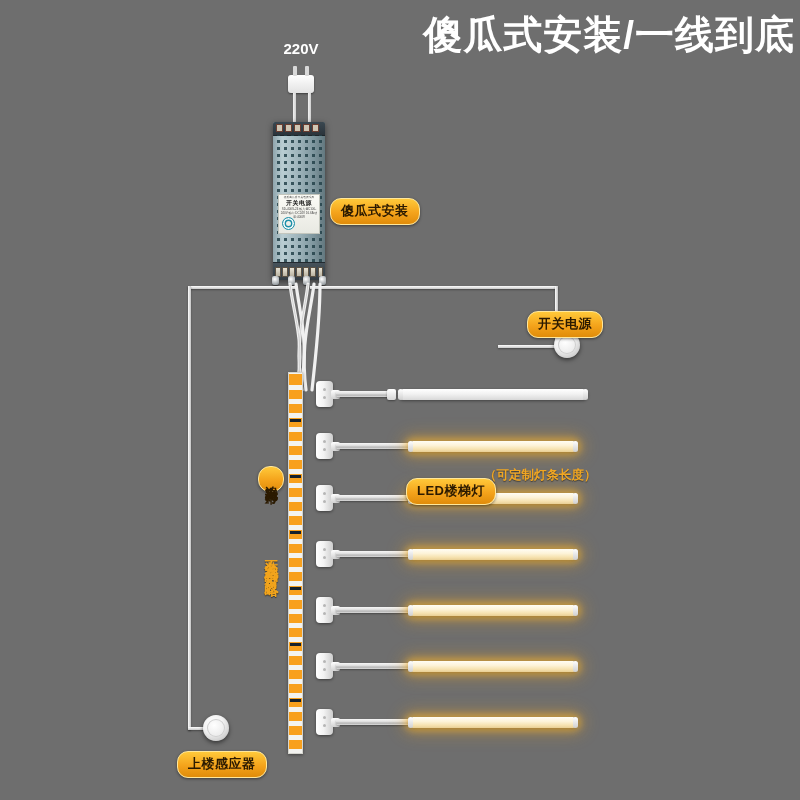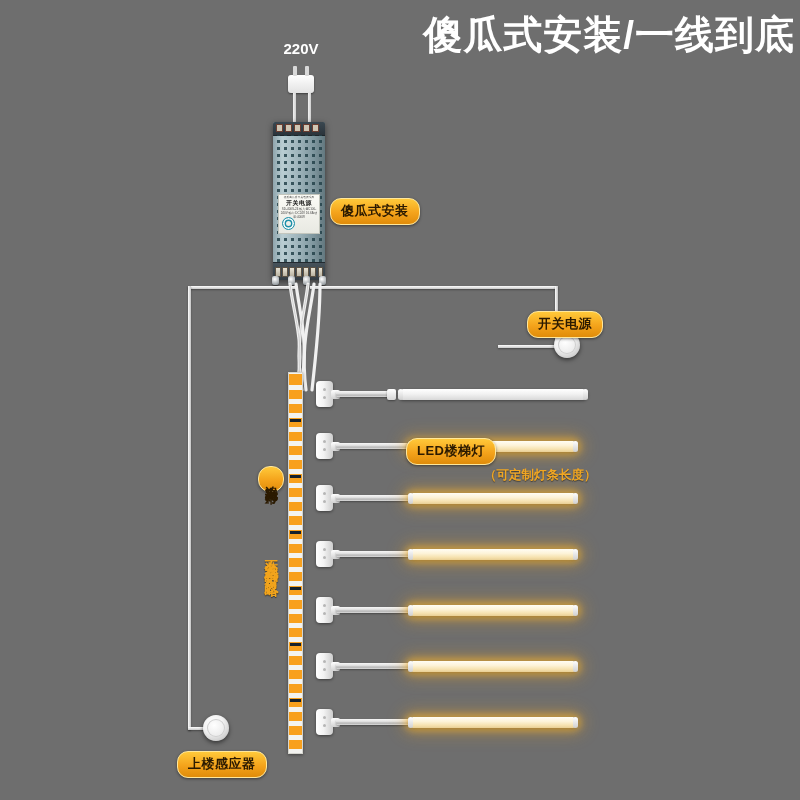--- a/index.html
+++ b/index.html
@@ -544,21 +544,21 @@
   <div class="tee" style="left:316px; top:709px;">
     <span class="dot d1"></span>
       <span class="dot d2"></span>
   </div>
   <div class="lead" style="left:336px; top:719px; width:74px;"></div>
   <div class="bar on" style="left:408px; top:717px; width:170px;">
     <span class="cap l"></span>
       <span class="cap r"></span>
   </div>
 
-  <div class="badge" style="left:406px; top:438px;">LED楼梯灯</div>
+  <div class="badge" style="left:406px; top:478px;">LED楼梯灯</div>
   <div class="note-inline" style="left:484px; top:467px;">（可定制灯条长度）</div>
 
   <div class="sensor" style="left:554px; top:332px;"></div>
   <div class="badge" style="left:527px; top:311px;">开关电源</div>
 
   <div class="sensor" style="left:203px; top:715px;"></div>
   <div class="badge" style="left:177px; top:751px;">上楼感应器</div>
 
 </div>
 

